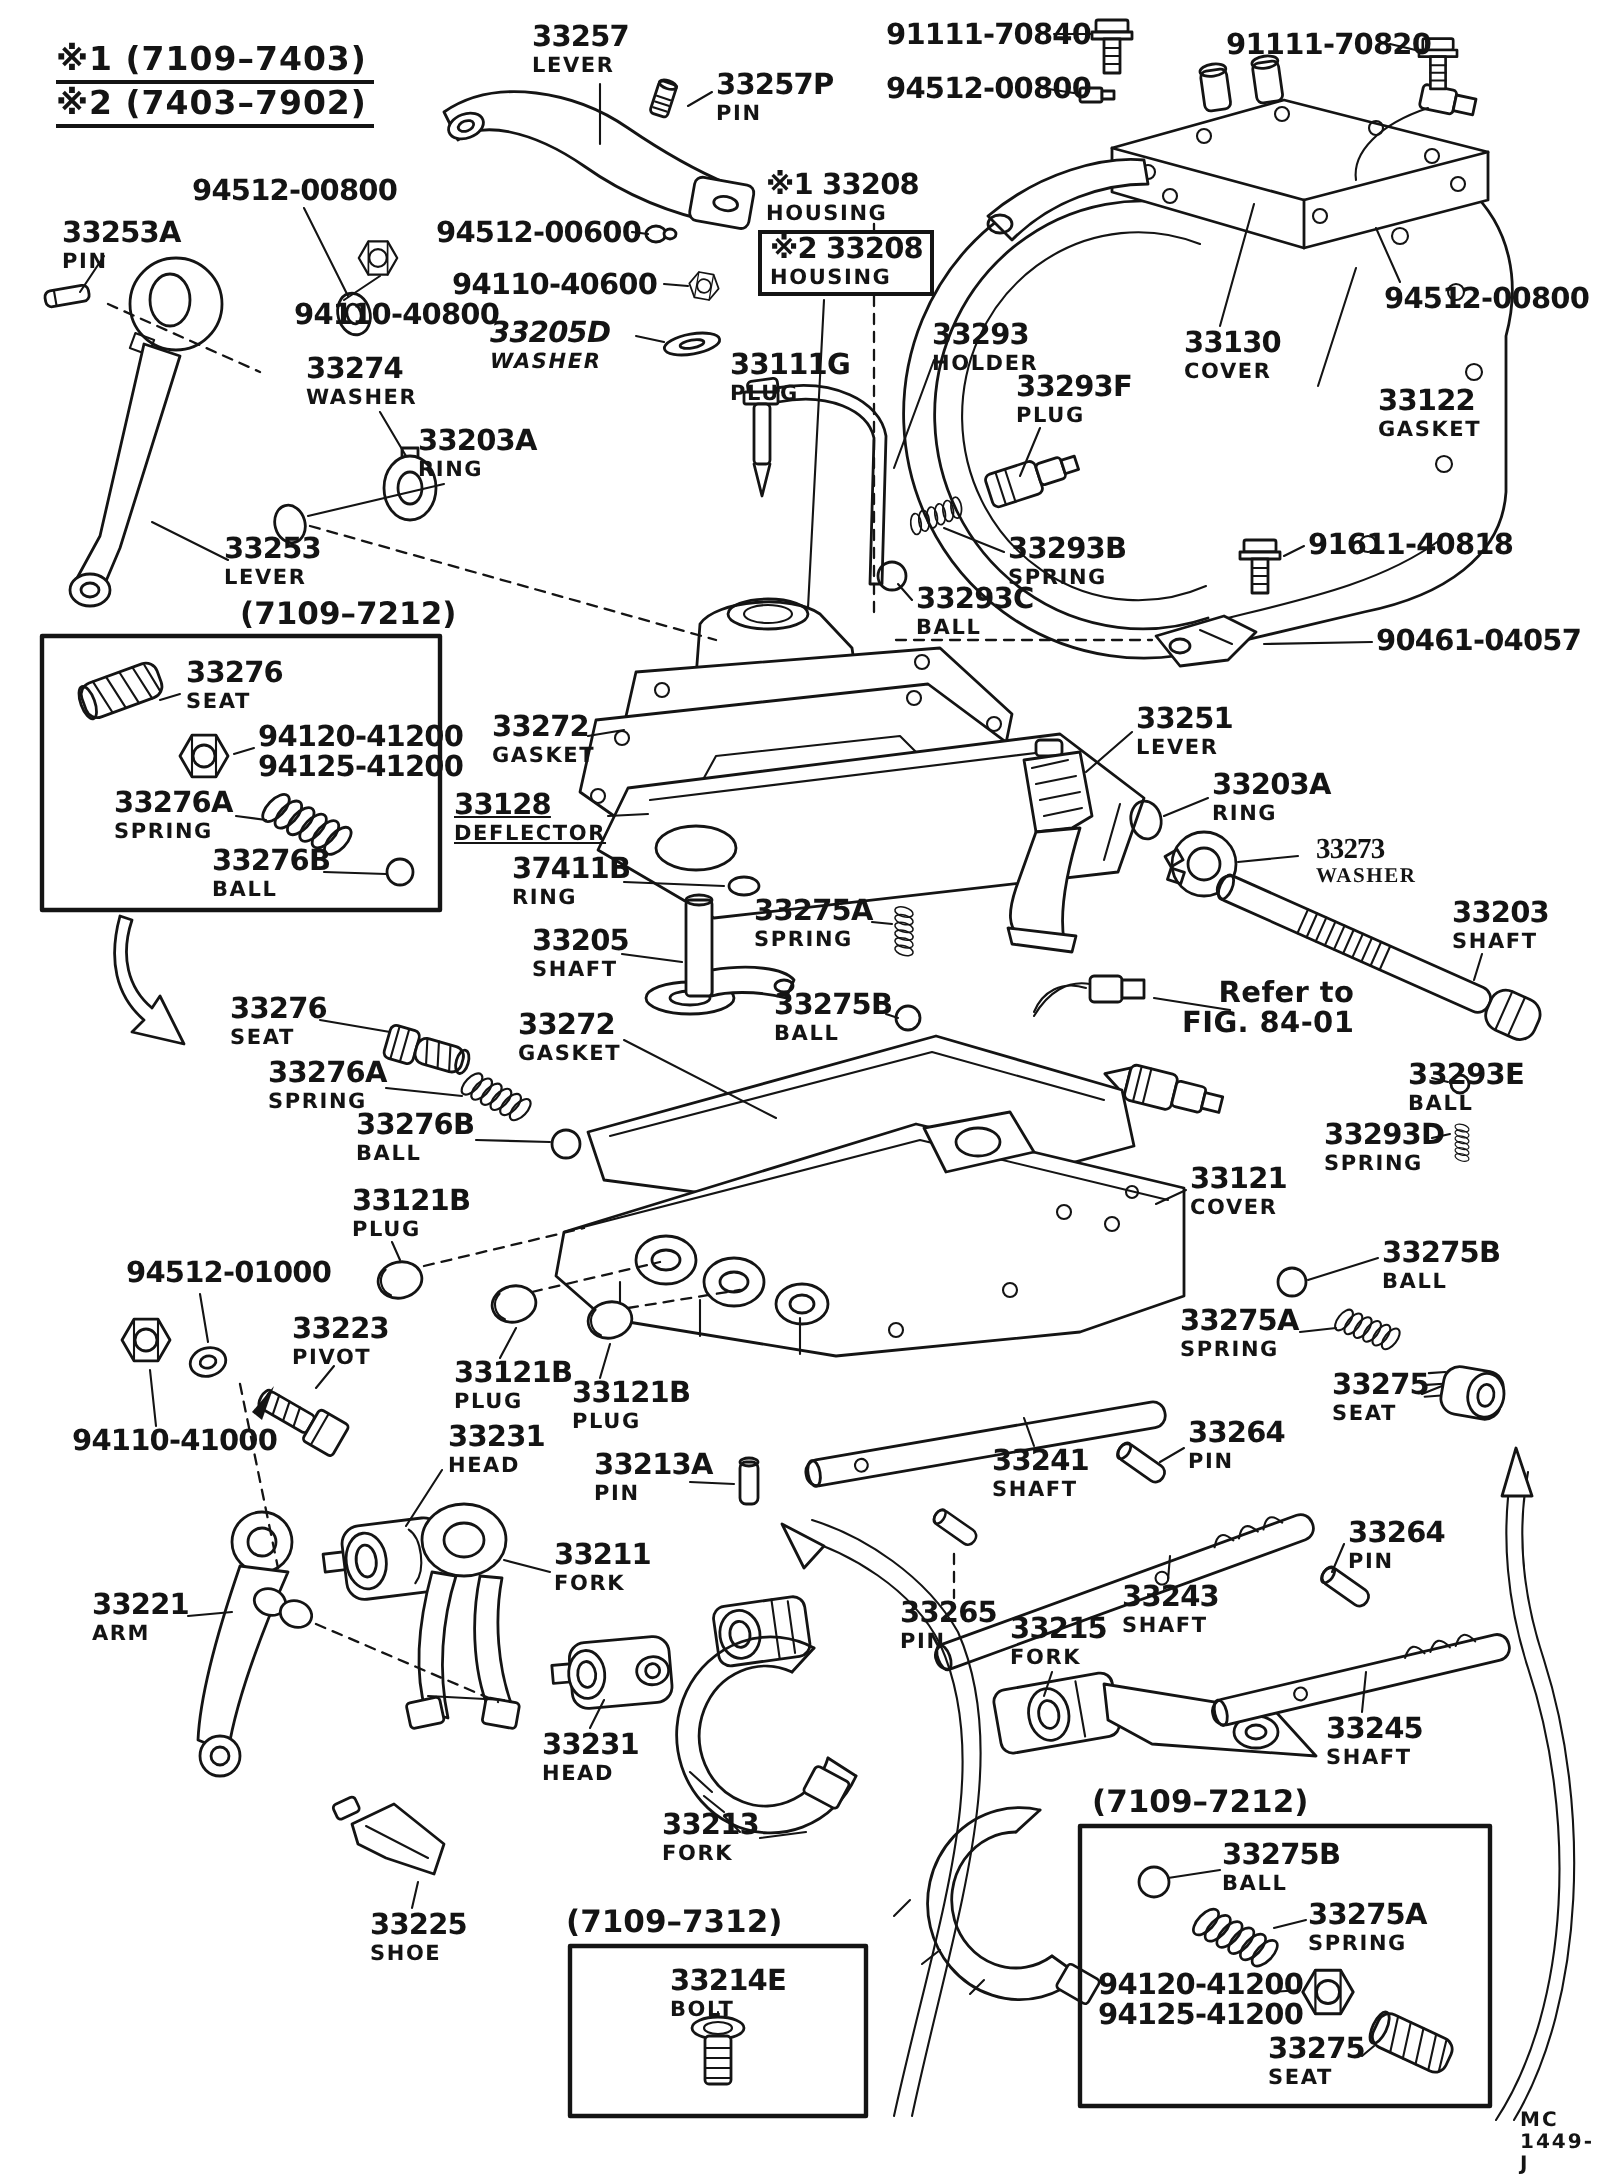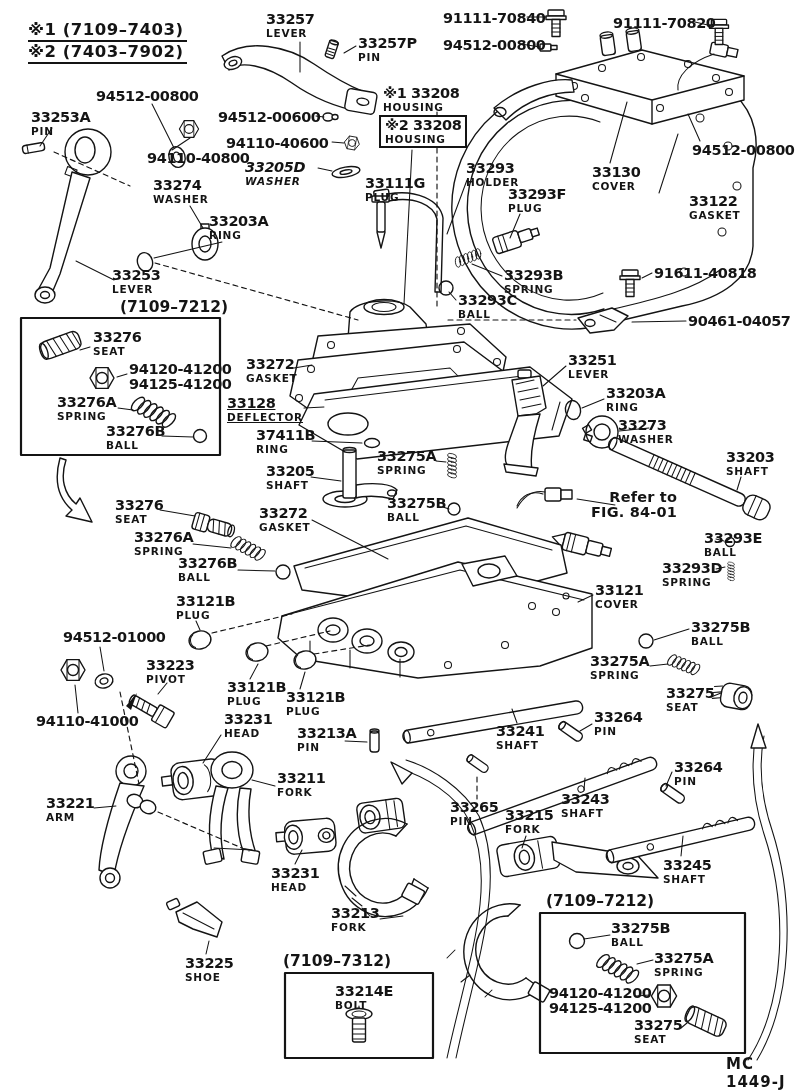--- a/index.html
+++ b/index.html
@@ -21,21 +21,21 @@
   .lbl .num{font-weight:bold;font-size:14.5px;letter-spacing:-0.4px;}
   .lbl .sub{font-weight:bold;font-size:10.5px;letter-spacing:0.8px;margin-top:1px;}
   .lbl.boxed{border:2px solid var(--ink);padding:1px 4px 2px;background:var(--paper);}
   .lbl.caption .num{font-size:15.5px;letter-spacing:0;}
   .lbl.note .num{font-size:14.5px;letter-spacing:0.2px;}
   .legend{position:absolute;left:28px;top:20px;}
   .legend .legend-line{
     font-weight:bold;font-size:16.5px;letter-spacing:0.5px;white-space:nowrap;
     border-bottom:2.5px solid var(--ink);padding:0 4px 1px 0;width:fit-content;
   }
-  .footer-code{position:absolute;left:726px;top:1055px;font-size:15px;font-weight:bold;letter-spacing:1px;}
+  .footer-code{position:absolute;left:760px;top:1055px;font-size:10px;font-weight:bold;letter-spacing:1px;}
 </style>
 </head>
 <body>
 
 <div id="stage">
 
   <svg width="800" height="1090" viewBox="0 0 800 1090">
     <defs>
       <g id="coil">
         <ellipse transform="translate(0,0) rotate(16)" rx="4.2" ry="8.5"></ellipse>
@@ -629,21 +629,21 @@
         <div class="sub">BALL</div>
       </div>
       <div class="lbl" style="left: 568px; top: 353px;">
         <div class="num">33251</div>
         <div class="sub">LEVER</div>
       </div>
       <div class="lbl" style="left: 606px; top: 386px;">
         <div class="num">33203A</div>
         <div class="sub">RING</div>
       </div>
-      <div class="lbl" style="left: 618px; top: 418px;">
+      <div class="lbl" style="left: 658px; top: 418px; font-family: Liberation Serif, serif;">
         <div class="num">33273</div>
         <div class="sub">WASHER</div>
       </div>
       <div class="lbl" style="left: 726px; top: 450px;">
         <div class="num">33203</div>
         <div class="sub">SHAFT</div>
       </div>
       <div class="lbl note" style="left: 591px; top: 490px; text-align: right;">
         <div class="num">Refer to</div>
         <div class="num">FIG. 84-01</div>

